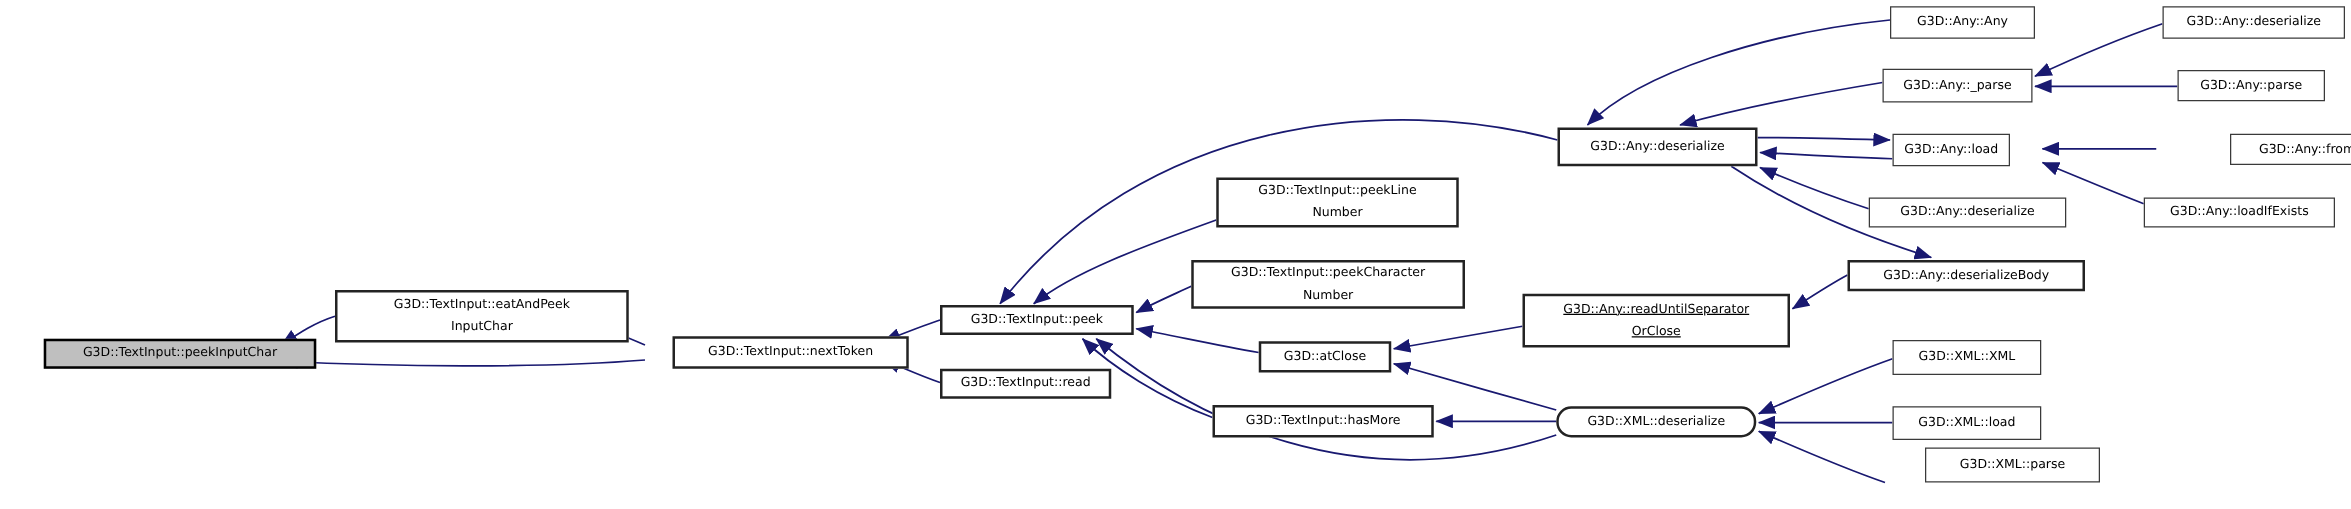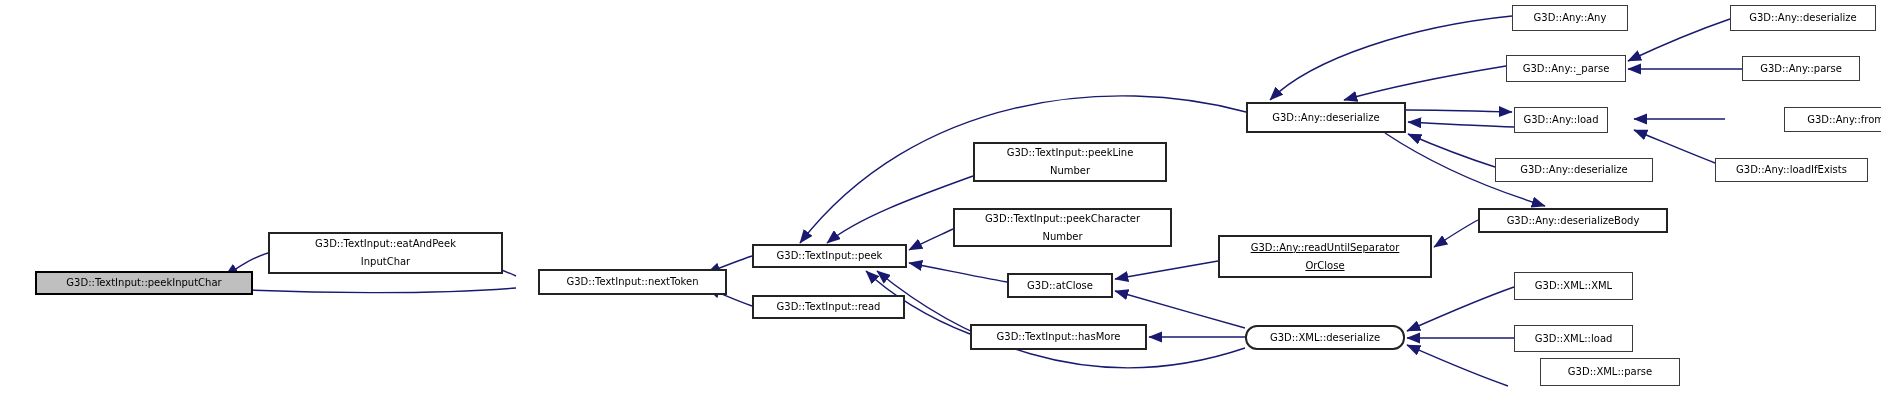--- a/index.html
+++ b/index.html
@@ -61,21 +61,21 @@
     <path marker-end="url(#arrow)" d="M 1514,287 C 1477,300 1441,316 1407,331"></path>
     <path marker-end="url(#arrow)" d="M 1514,338 L 1407,338"></path>
     <path marker-end="url(#arrow)" d="M 1508,386 C 1473,374 1439,359 1407,345"></path>
   </svg>
 
   <div class="node hl" style="left:5px;top:271px;width:218px;height:24px;">G3D::TextInput::peekInputChar</div>
   <div class="node thick" style="left:268px;top:232px;width:235px;height:42px;">G3D::TextInput::eatAndPeek
 InputChar</div>
   <div class="node thick" style="left:516px;top:269px;width:189px;height:26px;margin-left:22px;">G3D::TextInput::nextToken</div>
   <div class="node thick" style="left:752px;top:244px;width:155px;height:24px;">G3D::TextInput::peek</div>
-  <div class="node thick" style="left:752px;top:295px;width:153px;height:24px;">G3D::TextInput::read</div>
+  <div class="node thick" style="left:752px;top:295px;width:137px;height:24px;">G3D::TextInput::read</div>
   <div class="node thick" style="left:973px;top:142px;width:194px;height:40px;">G3D::TextInput::peekLine
 Number</div>
   <div class="node thick" style="left:953px;top:208px;width:219px;height:39px;">G3D::TextInput::peekCharacter
 Number</div>
   <div class="node thick" style="left:1007px;top:273px;width:106px;height:25px;">G3D::atClose</div>
   <div class="node thick" style="left:970px;top:324px;width:177px;height:26px;">G3D::TextInput::hasMore</div>
   <div class="node thick" style="left:1218px;top:235px;width:214px;height:43px;text-decoration:underline;">G3D::Any::readUntilSeparator
 OrClose</div>
   <div class="node thick" style="left:1246px;top:102px;width:160px;height:31px;">G3D::Any::deserialize</div>
   <div class="node thick" style="left:1245px;top:325px;width:160px;height:25px;border-radius:12px;">G3D::XML::deserialize</div>

